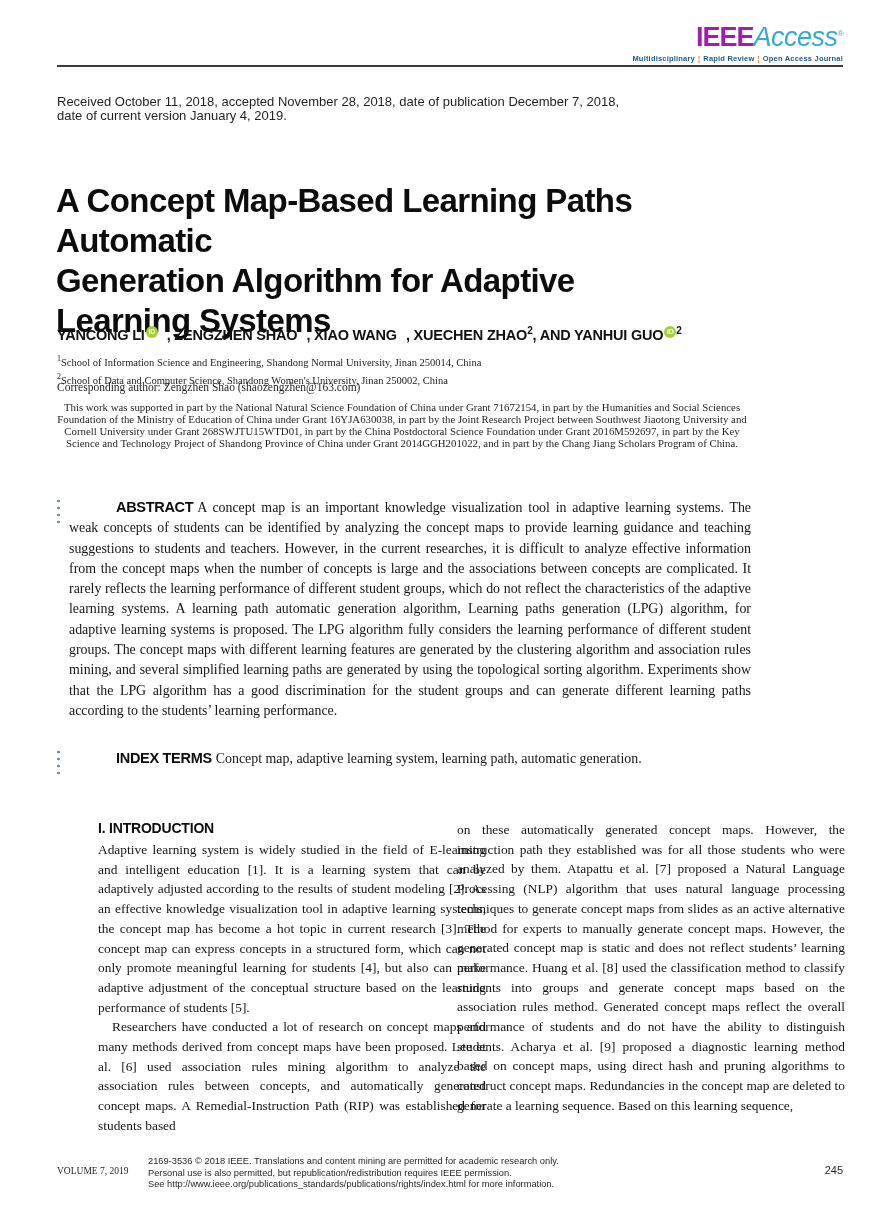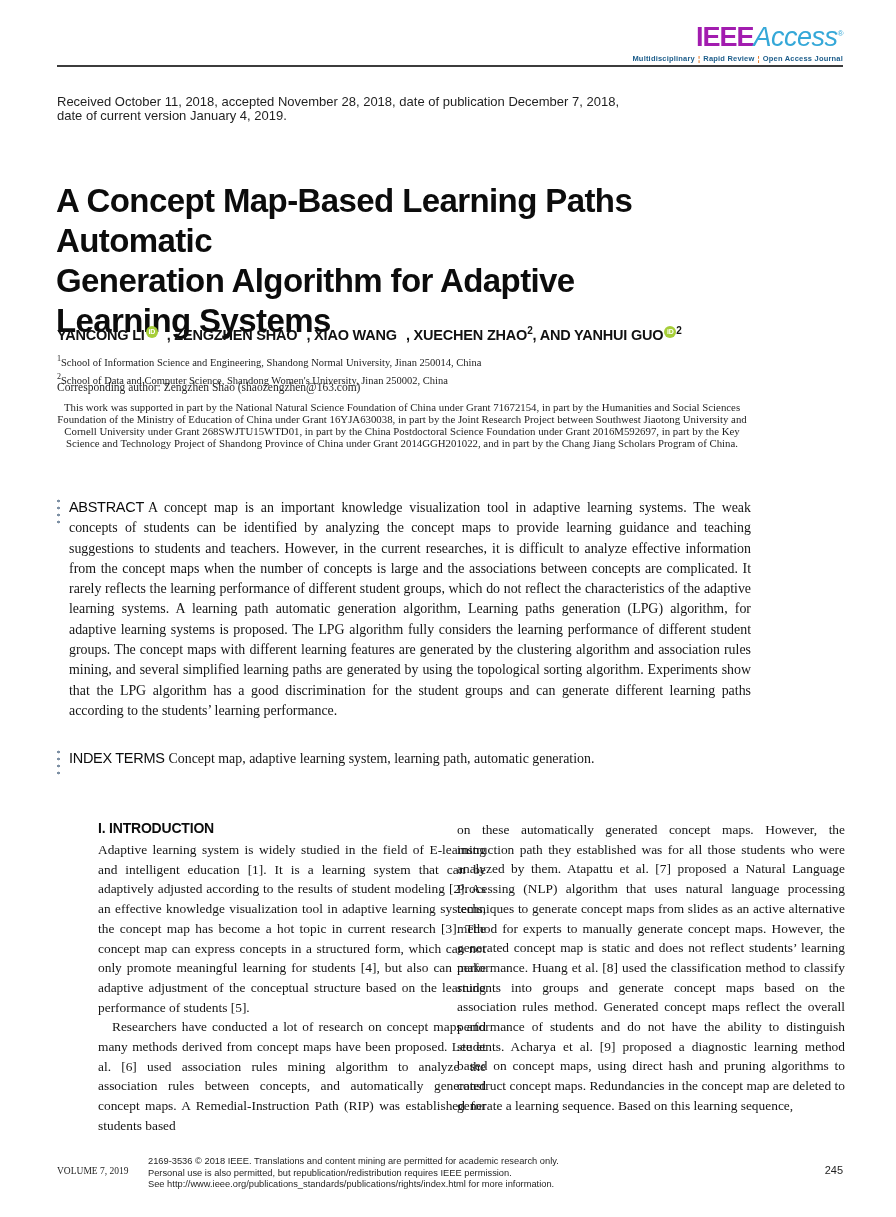--- a/index.html
+++ b/index.html
@@ -88,22 +88,23 @@
   .rule-block::before {
     content: ""; position: absolute; left: 0; top: 2px;
     width: 3px; height: 27px;
     background-image: radial-gradient(circle at 1.5px 2px, #7d90a4 1.3px, rgba(0,0,0,0) 1.6px);
     background-size: 3px 7px; background-repeat: repeat-y;
   }
   .abstract-block { top: 497px; }
   .index-block { top: 748px; }
   .block-label {
     font-family: "Liberation Sans", sans-serif;
-    font-weight: 400; font-size: 14.5px; letter-spacing: -0.3px; color: #0c0c0c;
+    font-weight: 700; font-size: 14.5px; letter-spacing: -0.3px; color: #0c0c0c;
     padding-right: 4px;
+    margin-left: 47px;
   }
   .block-text { font-size: 13.9px; line-height: 20.3px; text-align: justify; color: #141414; }
   .block-text-inline { display: inline; }
 
   
   .column { position: absolute; top: 820px; width: 388px; }
   .col-left { left: 57px; margin-left: 41px; }
   .col-right { left: 457px; }
   .sec-heading {
     font-family: "Liberation Sans", sans-serif;

